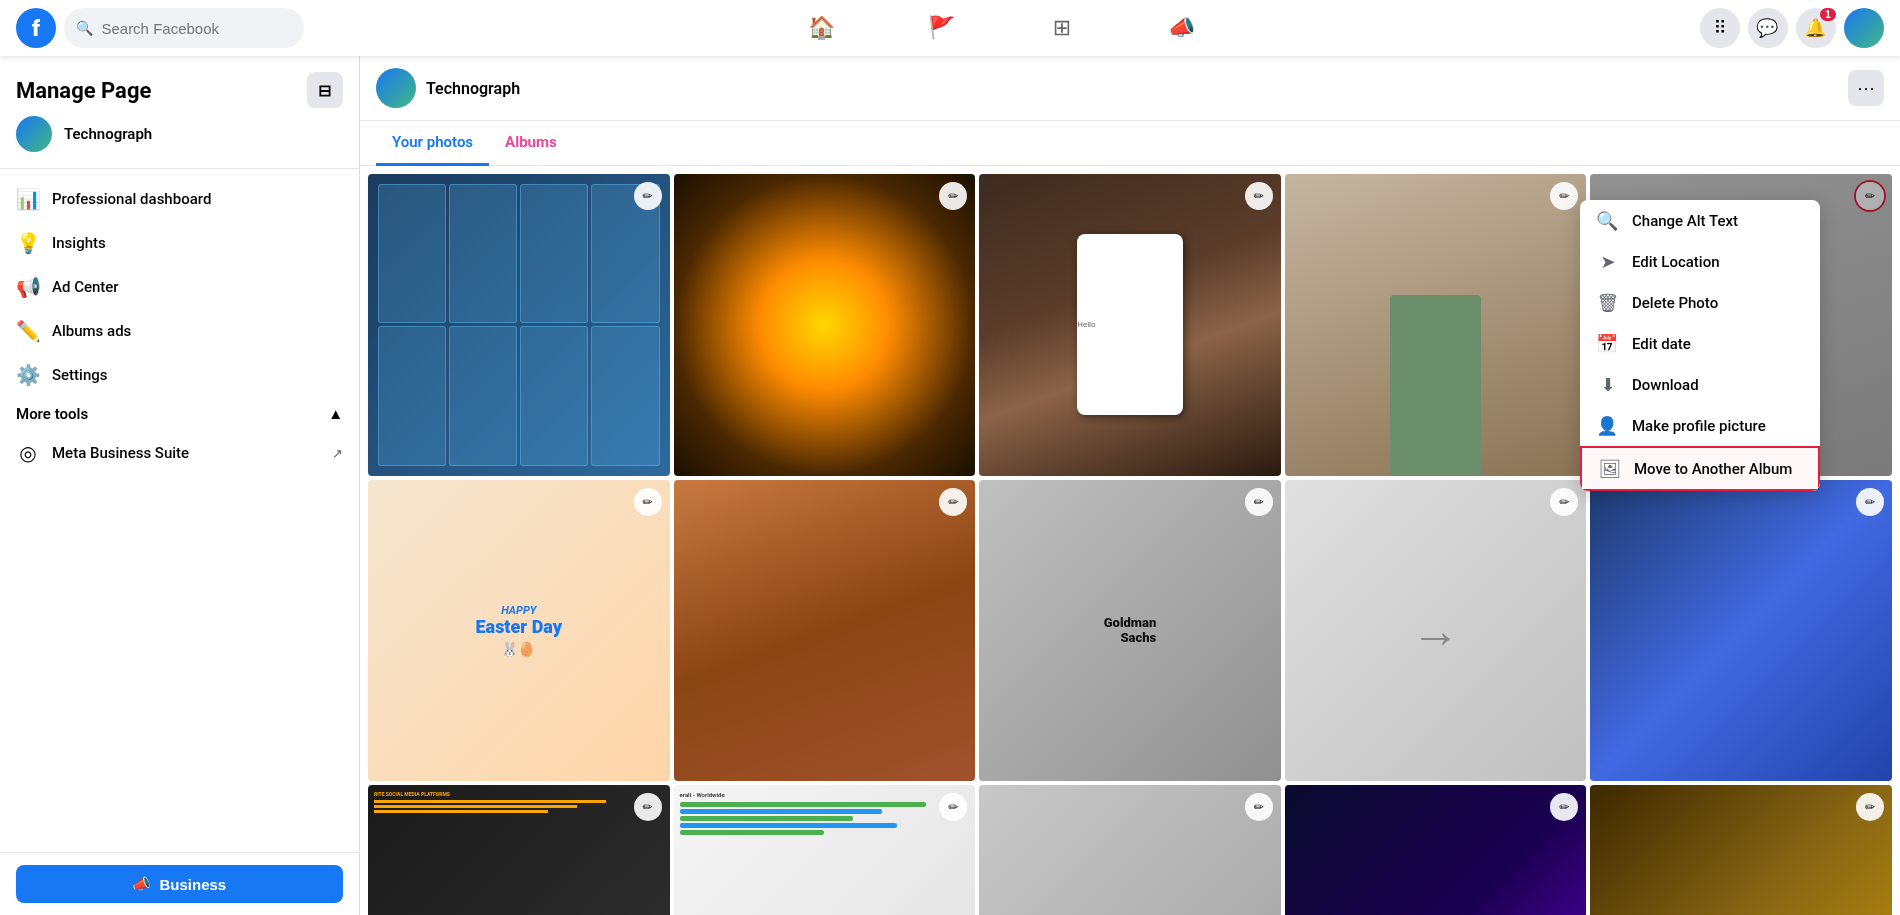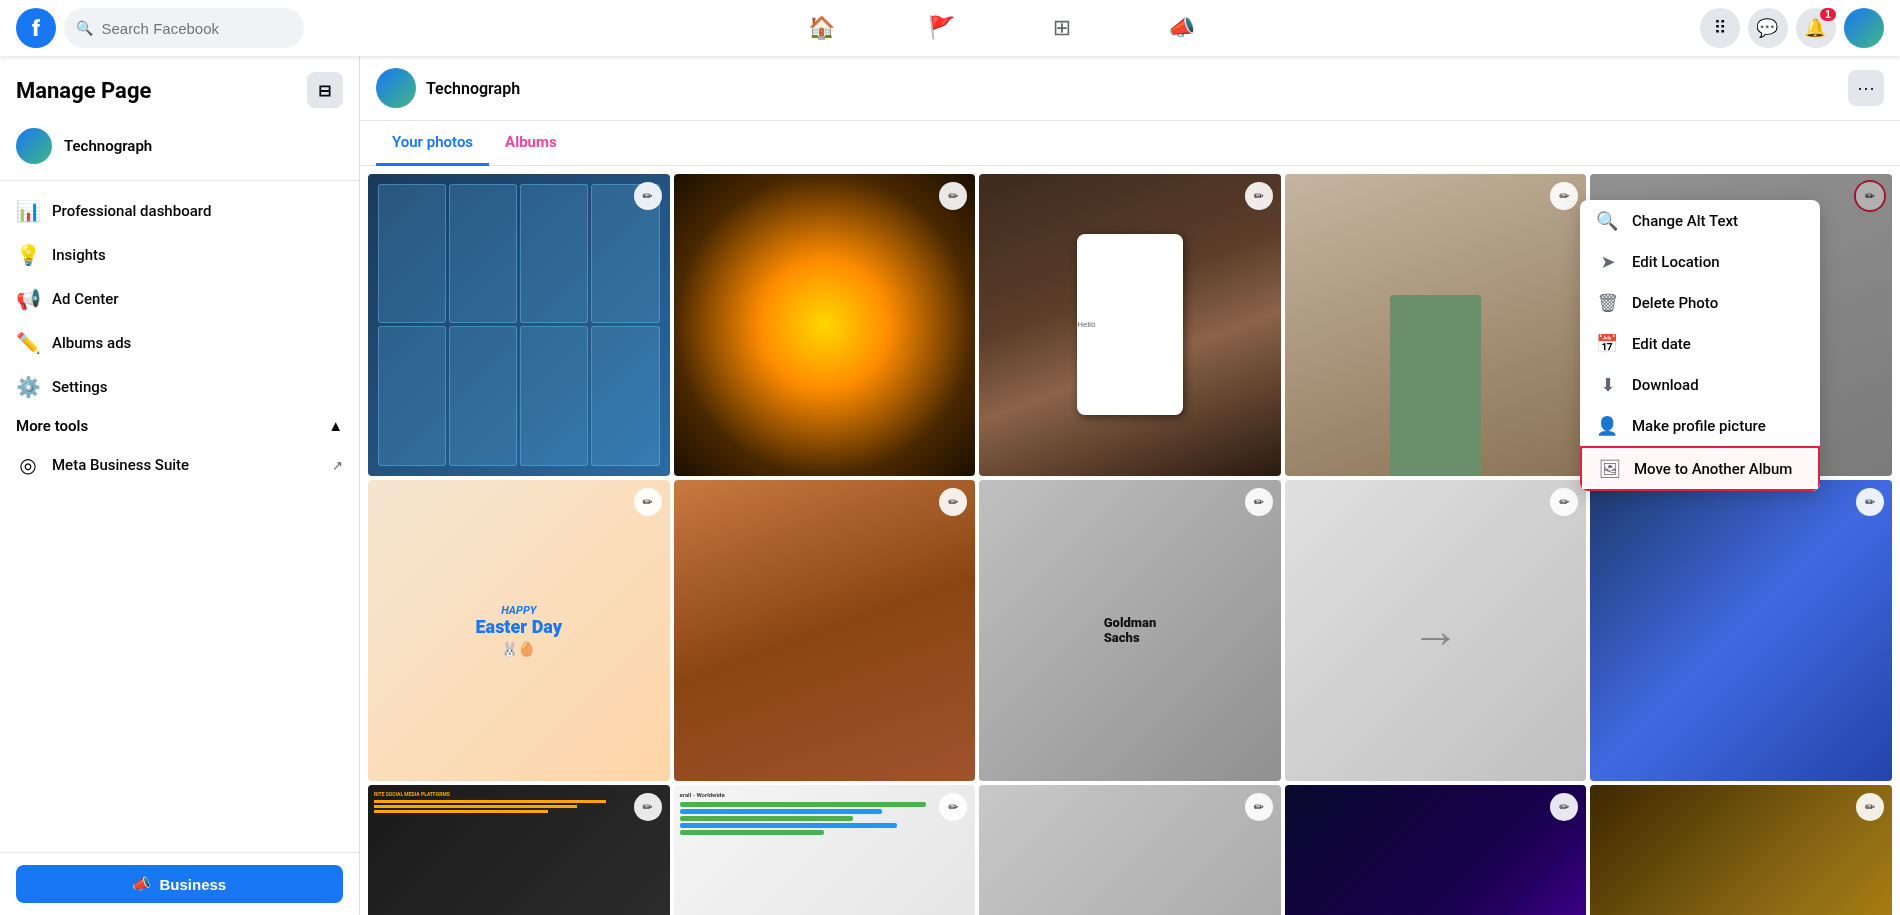--- a/index.html
+++ b/index.html
@@ -63,21 +63,21 @@
     .sidebar {
       width: 360px; flex-shrink: 0; background: #fff;
       border-right: 1px solid #ddd; overflow-y: auto;
       display: flex; flex-direction: column;
       position: relative;
     }
     .sidebar-header {
       padding: 16px 16px 8px; border-bottom: 1px solid #e4e6eb;
     }
     .sidebar-title {
-      font-size: 22px; font-weight: 700; color: #050505; margin-bottom: 12px;
+      font-size: 22px; font-weight: 700; color: #050505; 
       display: flex; align-items: center; justify-content: space-between;
     }
     .sidebar-title-icon {
       width: 36px; height: 36px; border-radius: 8px; background: #e4e6eb;
       display: flex; align-items: center; justify-content: center;
       cursor: pointer; font-size: 16px;
     }
     .sidebar-page-item {
       display: flex; align-items: center; gap: 12px; padding: 8px 0;
     }
@@ -341,21 +341,21 @@
             <div style="font-size:14px;margin-top:4px;">🐰🥚</div>
           </div>
           <button class="edit-btn">✏</button>
         </div>
 
         <div class="photo-cell" style="background:linear-gradient(160deg, #c87941, #8b4513, #a0522d);">
           <button class="edit-btn">✏</button>
         </div>
 
         <div class="photo-cell" style="background:linear-gradient(135deg, #c0c0c0, #909090); display:flex;align-items:center;justify-content:center;">
-          <div style="text-align:left;">
+          <div style="text-align:right;">
             <div style="font-size:13px;font-weight:900;color:#111;line-height:1.2;">Goldman<br>Sachs</div>
           </div>
           <button class="edit-btn">✏</button>
         </div>
 
         <div class="photo-cell" style="background:linear-gradient(135deg,#e0e0e0,#c0c0c0);display:flex;align-items:center;justify-content:center;">
           <span style="font-size:48px;color:#888;">→</span>
           <button class="edit-btn">✏</button>
         </div>
 

